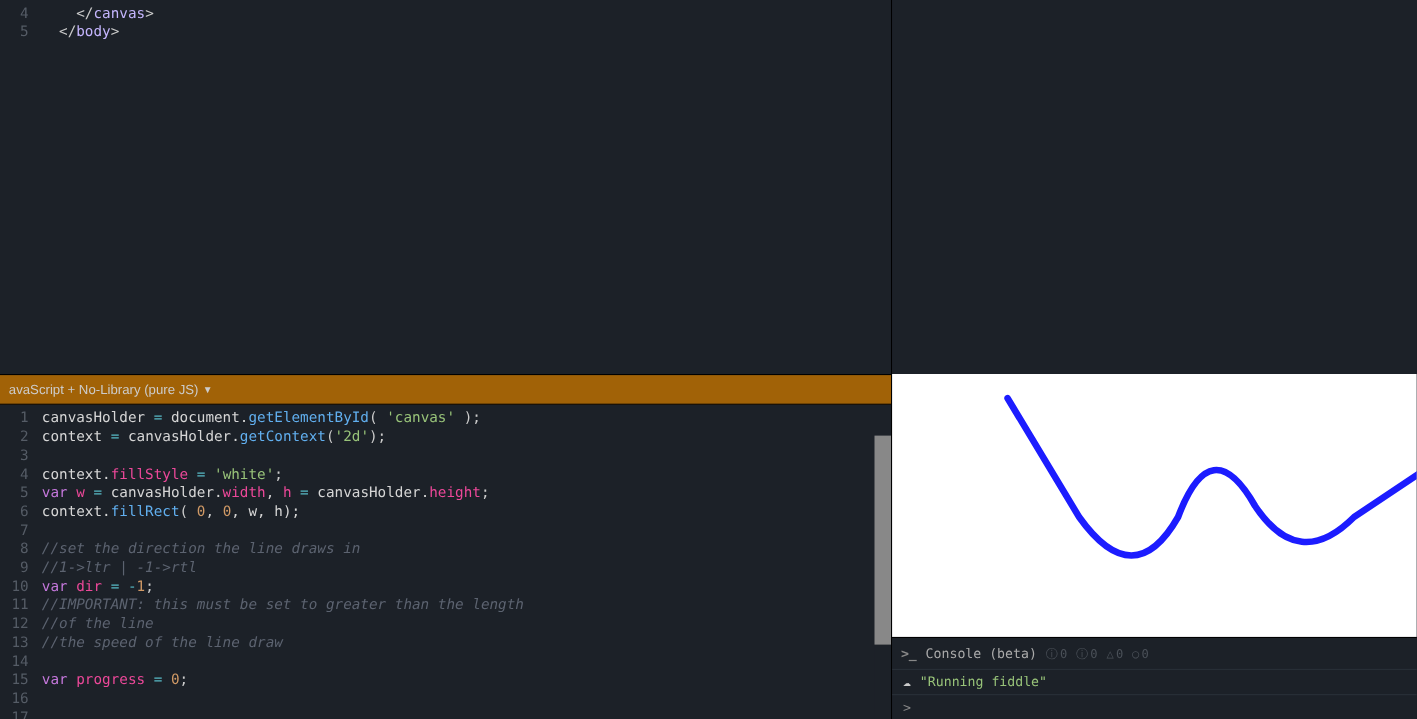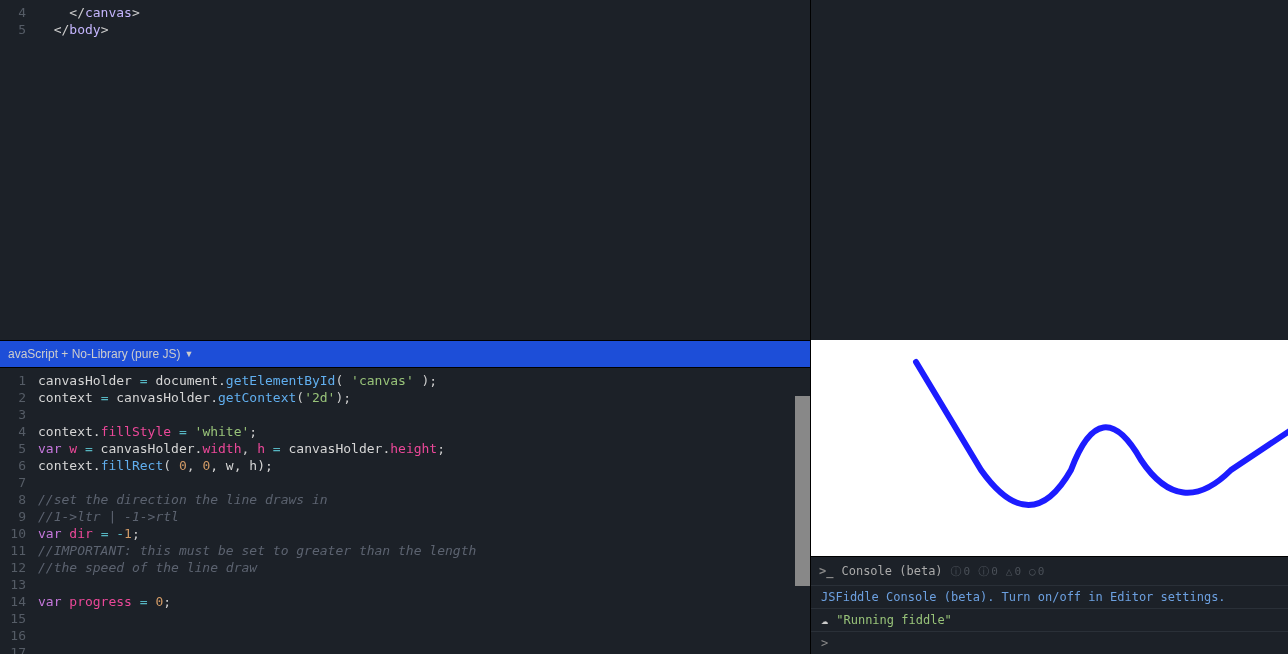--- a/index.html
+++ b/index.html
@@ -31,21 +31,21 @@
   flex-direction: column;
   border-left: 1px solid #000;
 }
 .html-pane {
   height: 340px;
   overflow: hidden;
   background: #1c2128;
 }
 .pane-header {
   height: 28px;
-  background: #1d4ed8;
+  background: #a16207;
   display: flex;
   align-items: center;
   padding: 0 8px;
   font-family: -apple-system, "Segoe UI", Arial, sans-serif;
   font-size: 12px;
   color: #ccc;
   border-top: 1px solid #000;
   border-bottom: 1px solid #000;
 }
 .pane-header .dropdown-icon {
@@ -219,20 +219,21 @@
             <div><span class="c-id">context </span><span class="c-op">=</span><span class="c-id"> canvasHolder.</span><span class="c-fn">getContext</span><span class="c-punc">(</span><span class="c-str">'2d'</span><span class="c-punc">);</span></div>
             <div>&nbsp;</div>
             <div><span class="c-id">context.</span><span class="c-prop">fillStyle</span><span class="c-id"> </span><span class="c-op">=</span><span class="c-id"> </span><span class="c-str">'white'</span><span class="c-punc">;</span></div>
             <div><span class="c-kw">var</span><span class="c-id"> </span><span class="c-prop">w</span><span class="c-id"> </span><span class="c-op">=</span><span class="c-id"> canvasHolder.</span><span class="c-prop">width</span><span class="c-punc">, </span><span class="c-prop">h</span><span class="c-id"> </span><span class="c-op">=</span><span class="c-id"> canvasHolder.</span><span class="c-prop">height</span><span class="c-punc">;</span></div>
             <div><span class="c-id">context.</span><span class="c-fn">fillRect</span><span class="c-punc">( </span><span class="c-num">0</span><span class="c-punc">, </span><span class="c-num">0</span><span class="c-id">, w, h);</span></div>
             <div>&nbsp;</div>
             <div><span class="c-comment">//set the direction the line draws in</span></div>
             <div><span class="c-comment">//1-&gt;ltr | -1-&gt;rtl</span></div>
             <div><span class="c-kw">var</span><span class="c-id"> </span><span class="c-prop">dir</span><span class="c-id"> </span><span class="c-op">=</span><span class="c-id"> </span><span class="c-op">-</span><span class="c-num">1</span><span class="c-punc">;</span></div>
             <div><span class="c-comment">//IMPORTANT: this must be set to greater than the length</span></div>
+            <div><span class="c-comment">//of the line</span></div>
             <div><span class="c-comment">//the speed of the line draw</span></div>
             <div>&nbsp;</div>
             <div><span class="c-kw">var</span><span class="c-id"> </span><span class="c-prop">progress</span><span class="c-id"> </span><span class="c-op">=</span><span class="c-id"> </span><span class="c-num">0</span><span class="c-punc">;</span></div>
           </div>
       </div>
       <div class="scrollbar">
         <div class="scrollbar-thumb"></div>
       </div>
     </div>
 
@@ -262,21 +263,20 @@
             <span class="stat-item">
               <span class="stat-icon">△</span>
               <span>0</span>
             </span>
             <span class="stat-item">
               <span class="stat-icon">○</span>
               <span>0</span>
             </span>
           </div>
       </div>
-      <div class="console-line">JSFiddle Console (beta). Turn on/off in Editor settings.</div>
       <div class="console-msg">
         <span class="cloud-icon">☁</span>
         <span class="msg-text">"Running fiddle"</span>
       </div>
       <div class="console-prompt-line">
         <span>&gt;</span>
       </div>
     </div>
   </div>
 </div>

